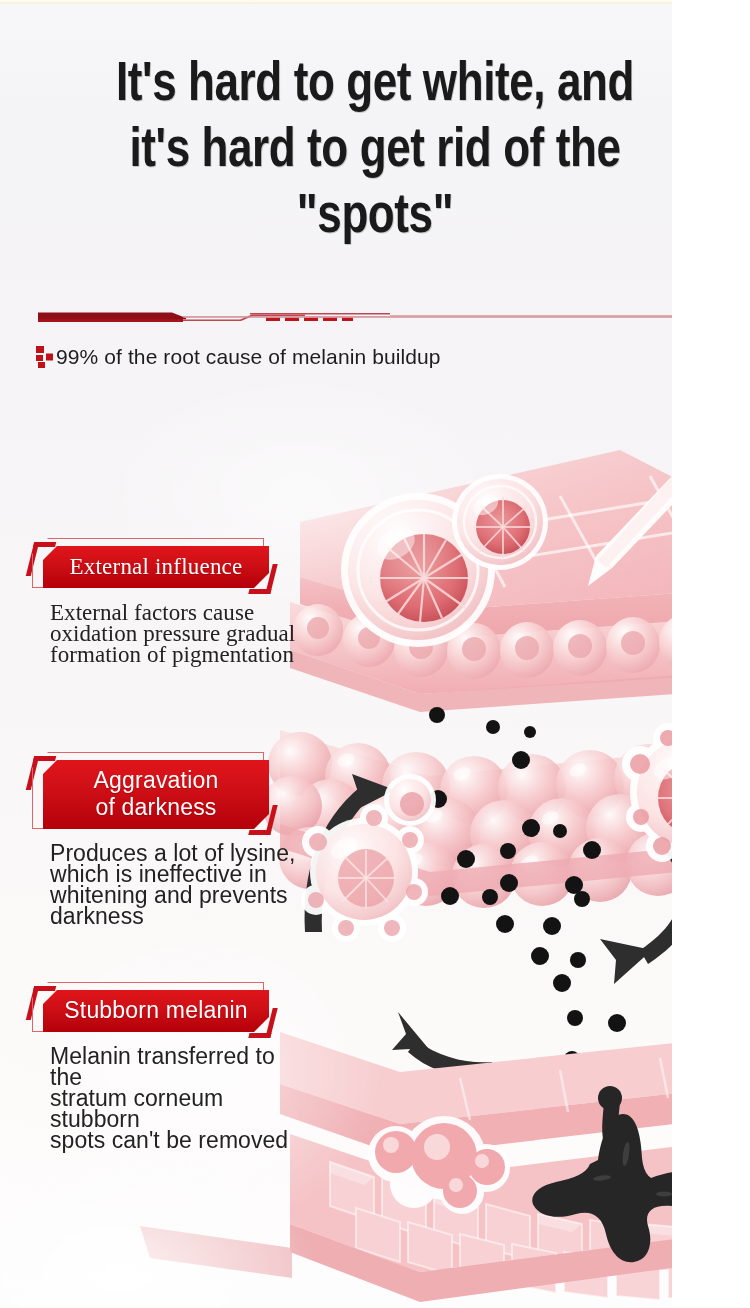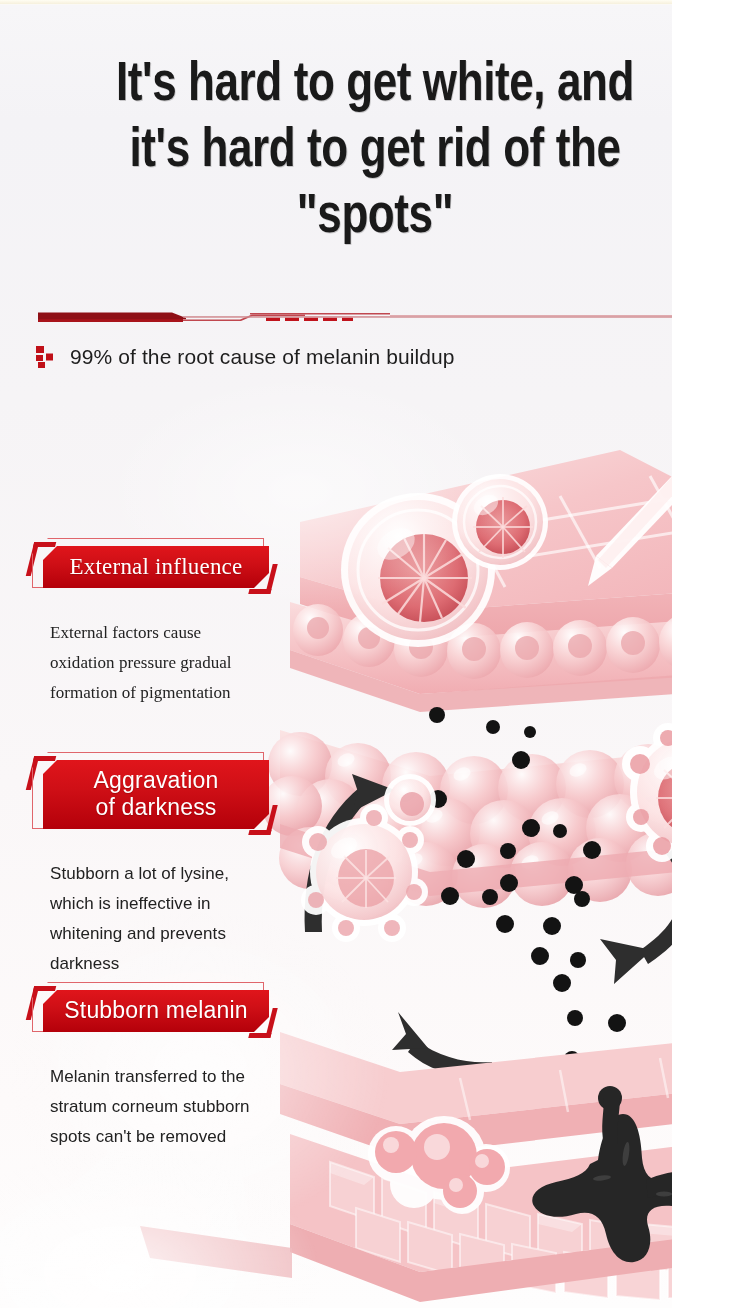--- a/index.html
+++ b/index.html
@@ -47,21 +47,21 @@
 
   
   .divider{
     position:absolute; left:0; top:300px; width:750px; height:30px;
     z-index:25;
   }
 
   
   .subtitle-row{
     position:absolute; left:36px; top:345px;
-    display:flex; align-items:center; gap:14px;
+    display:flex; align-items:center; 
     z-index:25;
   }
   .sub-bullet{ width:20px; height:24px; flex:none; }
   .subtitle-text{
     font-size:21px;
     color:#1e1e1e;
     letter-spacing:0.1px;
     white-space:nowrap;
   }
 
@@ -126,25 +126,25 @@
   .badge .badge-hook-r{
     position:absolute; right:-4px; bottom:-6px;
     width:22px; height:30px;
     border-right:5px solid #c8101a;
     border-bottom:5px solid #c8101a;
     transform:skewX(-14deg);
     pointer-events:none;
   }
 
   .desc{
-    margin-top:30px;
+    margin-top:14px;
     margin-left:18px;
     width:250px;
-    font-size:17px;
-    line-height:30px;
+    font-size:23px;
+    line-height:21px;
     color:#222222;
     letter-spacing:0.05px;
     white-space:pre-line;
   }
 </style>
 </head>
 <body>
 
 <div class="page">
 
@@ -593,21 +593,21 @@
   <div class="block block-2">
     <div class="badge">
       <span class="badge-hook-l"></span>
       <span class="badge-outline"></span>
       <div class="badge-fill">
         <span class="badge-label">Aggravation
 of darkness</span>
       </div>
       <span class="badge-hook-r"></span>
     </div>
-    <p class="desc">Stubborn a lot of lysine,
+    <p class="desc">Produces a lot of lysine,
 which is ineffective in
 whitening and prevents
 darkness</p>
   </div>
 
   <div class="block block-3">
     <div class="badge">
       <span class="badge-hook-l"></span>
       <span class="badge-outline"></span>
       <div class="badge-fill">

